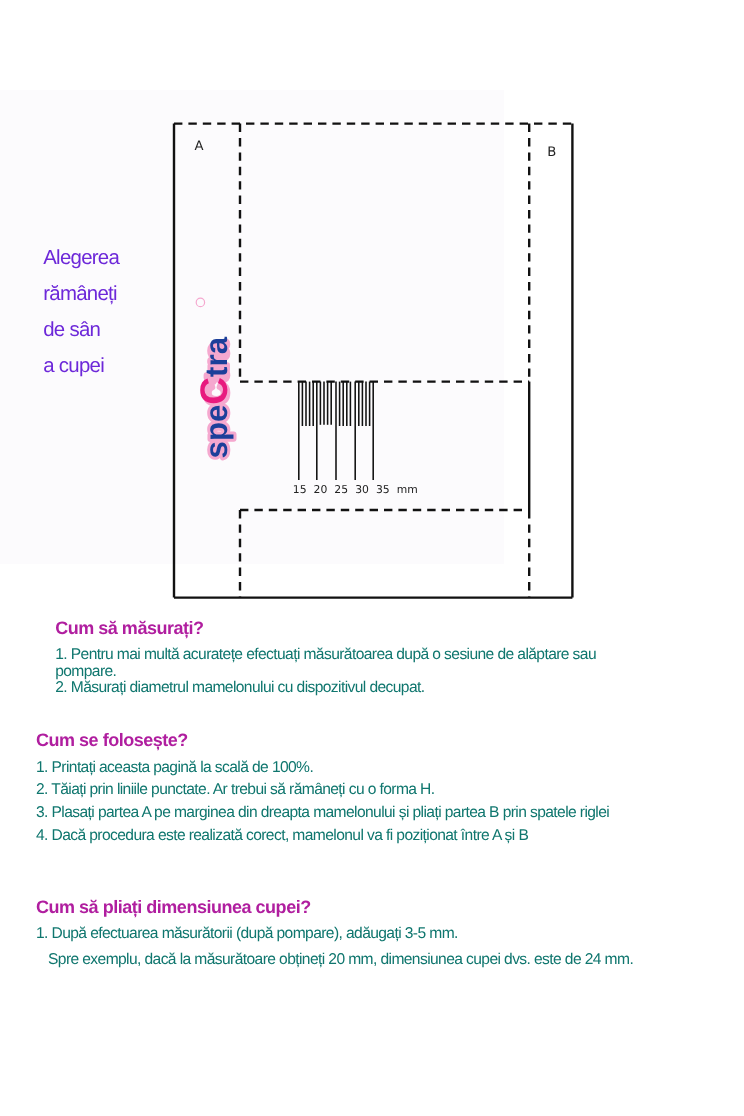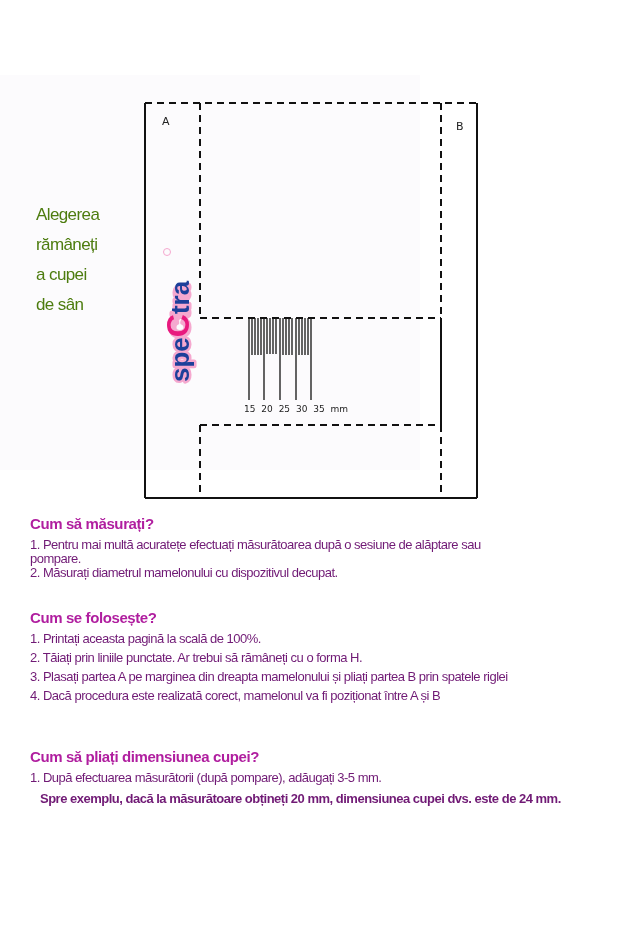--- a/index.html
+++ b/index.html
@@ -2,53 +2,53 @@
 <html><head>
 <meta charset="utf-8">
 <style>
   * { box-sizing: border-box; margin: 0; padding: 0; }
   html, body { width: 620px; height: 930px; background: #ffffff; overflow: hidden; }
   body { position: relative; font-family: "Liberation Sans", sans-serif; }
 
   .bg-tint { position: absolute; left: 0; top: 75px; width: 420px; height: 395px; background: #fcfbfd; }
 
   .side-title { position: absolute; left: 36px; top: 200px; width: 100px;
-    color: #4d7c0f; font-size: 17px; letter-spacing: -0.6px; line-height: 30px; }
+    color: #6d28d9; font-size: 17px; letter-spacing: -0.6px; line-height: 30px; }
   .side-title div { white-space: nowrap; }
 
   
   .tpl { position: absolute; left: 0; top: 0; width: 620px; height: 500px; }
   .lbl { position: absolute; font-size: 11px; color: #222; font-family: "DejaVu Sans", sans-serif; }
 
   .logo { position: absolute; left: 155px; top: 240px; width: 44px; height: 145px; }
 
   .scale-nums { position: absolute; left: 244px; top: 404px; font-size: 9px; color: #222;
     font-family: "DejaVu Sans", sans-serif; white-space: nowrap; word-spacing: 3px; }
 
   
   .sec { position: absolute; left: 30px; width: 570px; }
   .sec h2 { color: #b01e9f; font-size: 15px; font-weight: bold; letter-spacing: -0.4px; margin-bottom: 6px; }
-  .sec p { color: #701a75; font-size: 13px; letter-spacing: -0.5px; line-height: 14px; }
-  .sec p.indent { padding-left: 10px; margin-top: 7px; font-weight: bold; }
+  .sec p { color: #0f766e; font-size: 13px; letter-spacing: -0.5px; line-height: 14px; }
+  .sec p.indent { padding-left: 10px; margin-top: 7px; }
 
-  #sec1 { top: 515px; }
+  #sec1 { top: 515px; margin-left: 16px; }
   #sec2 { top: 609px; }
   #sec3 { top: 748px; }
   .gap { height: 5px; }
 </style>
 </head>
 <body>
 
 <div class="bg-tint"></div>
 
 <div class="side-title">
   <div>Alegerea</div>
   <div>rămâneți</div>
+  <div>de sân</div>
   <div>a cupei</div>
-  <div>de sân</div>
 </div>
 
 <div class="tpl">
   <svg width="620" height="500" viewBox="0 0 620 500">
     <g stroke="#111" stroke-width="2" fill="none">
 
       <line x1="145" y1="103" x2="145" y2="498"></line>
       <line x1="145" y1="498" x2="477" y2="498"></line>
       <line x1="477" y1="103" x2="477" y2="498"></line>
 

